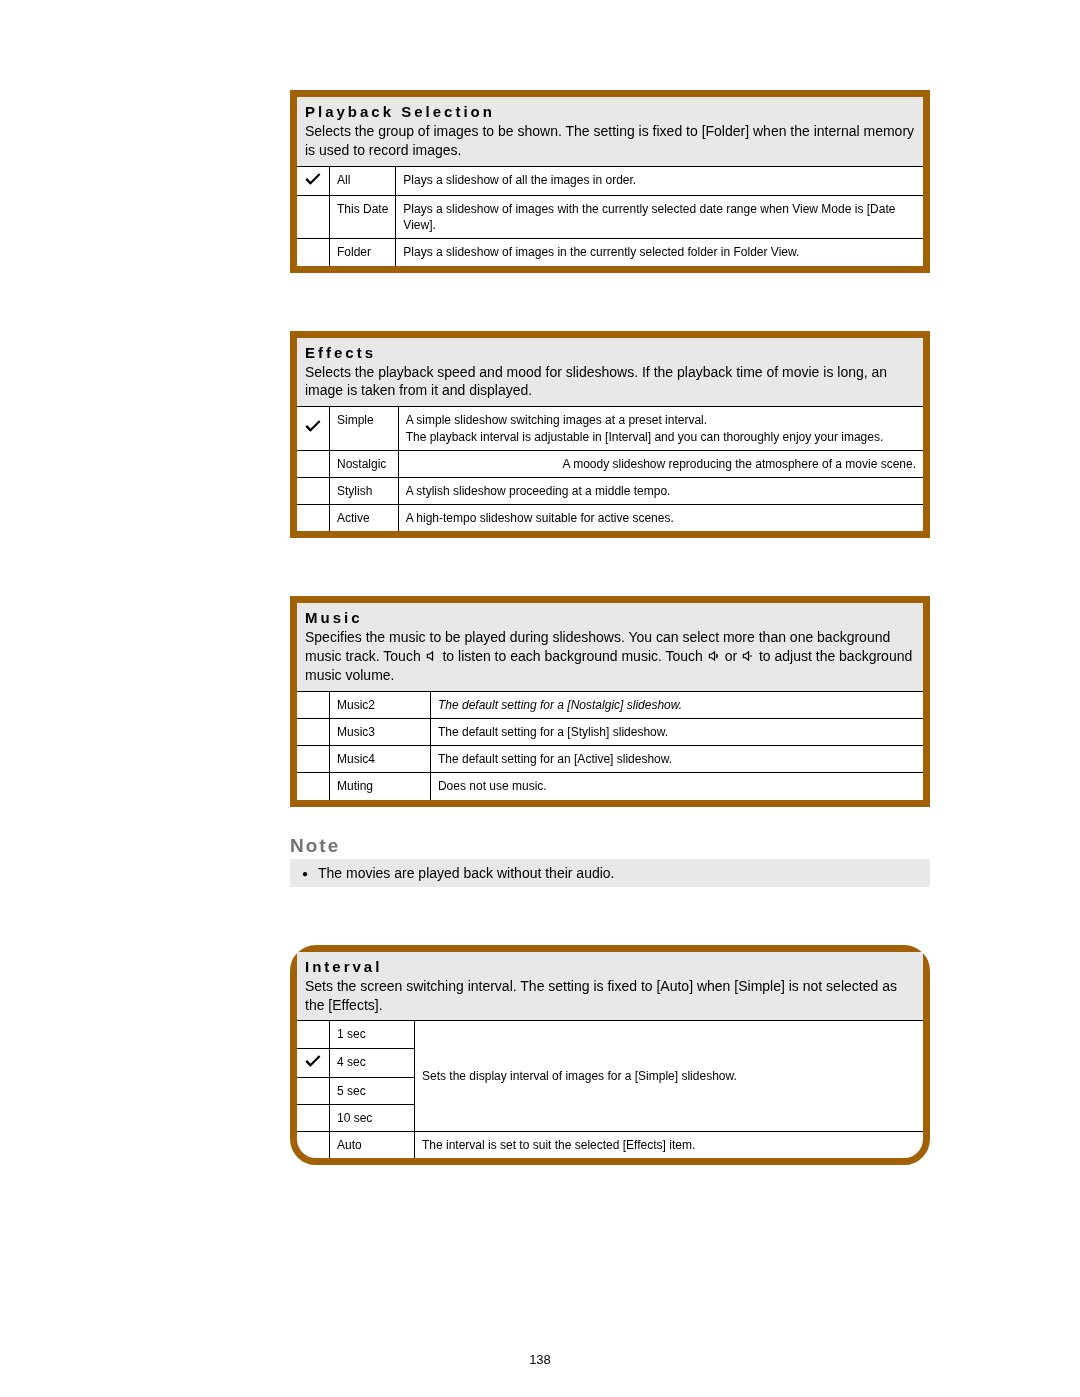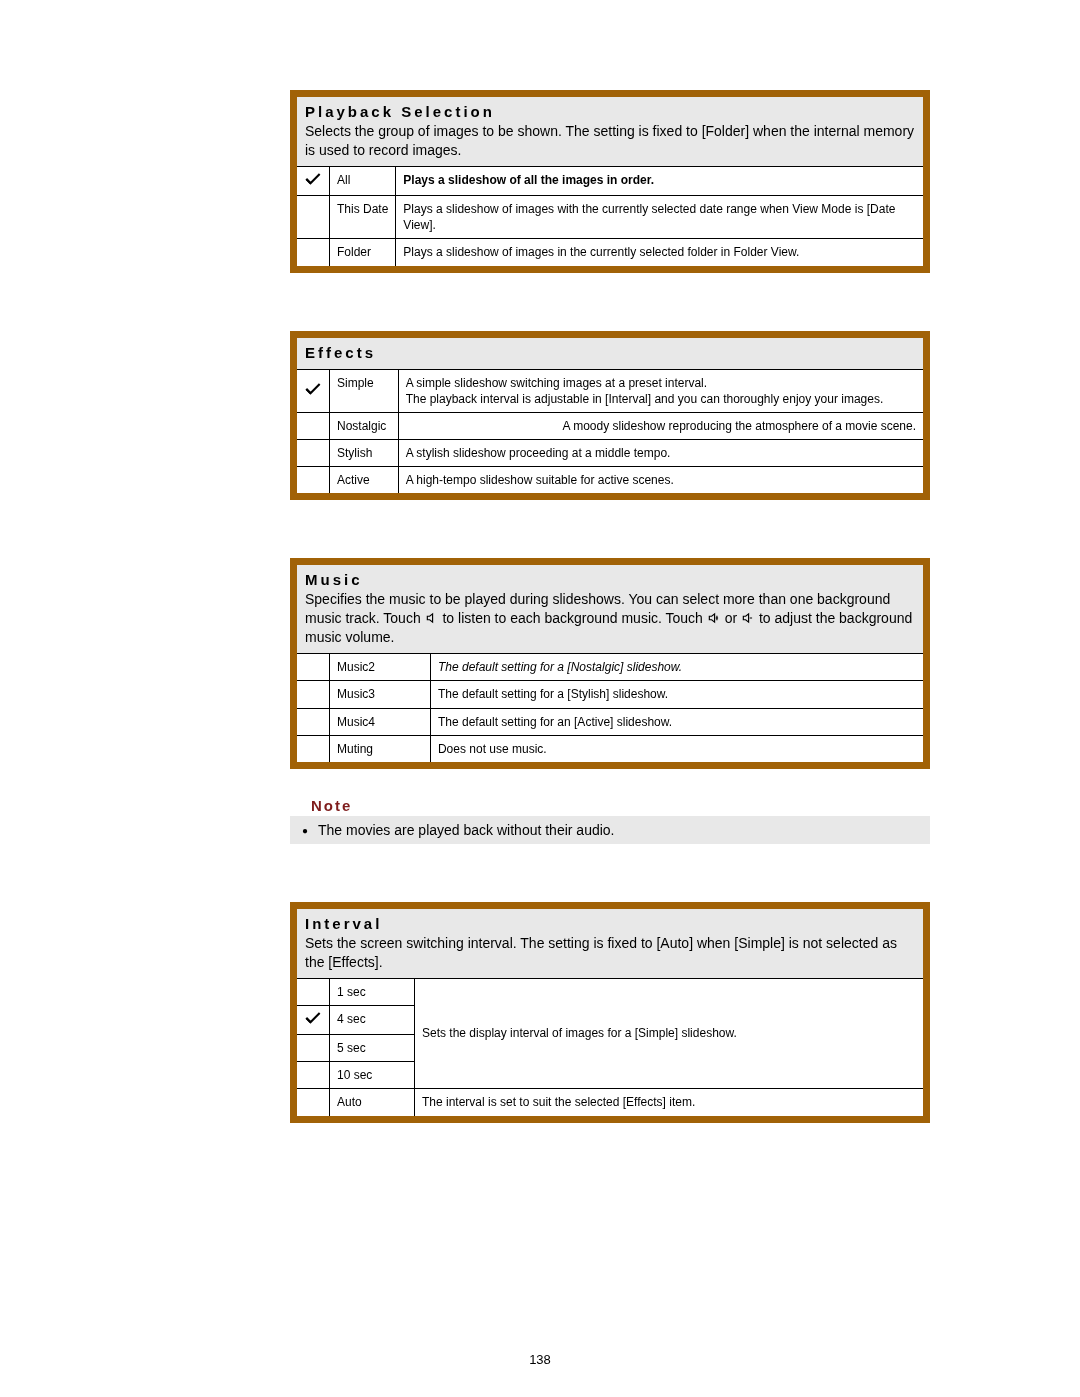--- a/index.html
+++ b/index.html
@@ -58,25 +58,25 @@
     padding: 2px;
   }
   table.opts td.name-col {
     width: auto;
     white-space: nowrap;
   }
   table.opts td:last-child { border-right: none; }
   table.opts tr:last-child td { border-bottom: none; }
   .check-icon svg { width: 20px; height: 20px; display: inline-block; }
   .note-title {
-    color: #7f1d1d;
+    color: #737373;
     font-weight: bold;
     letter-spacing: 2px;
-    font-size: 15px;
-    margin: -30px 0 2px 21px;
+    font-size: 19px;
+    margin: -30px 0 2px 0;
   }
   .note-box {
     background: #e8e8e8;
     padding: 6px 6px 6px 28px;
     margin-bottom: 58px;
     position: relative;
   }
   .note-box::before {
     content: "●";
     position: absolute;
@@ -108,39 +108,40 @@
       <span class="section-desc">Selects the group of images to be shown. The setting is fixed to [Folder] when the internal memory is used to record images.</span>
     </div>
     <table class="opts">
       <tbody id="playback-rows">
           <tr>
             <td class="check-col"><span class="check-icon"><svg viewBox="0 0 24 24">
                   <path fill="none" stroke="#000" stroke-width="2.5" d="M4 12l5 5L20 6"></path>
                   <path fill="none" stroke="#000" stroke-width="2.5" d="M4 12l5 5"></path>
                 </svg></span></td>
             <td class="name-col">All</td>
-            <td style="white-space: pre-line; font-weight: bold;">Plays a slideshow of all the images in order.</td>
+            <td style="white-space: pre-line;">Plays a slideshow of all the images in order.</td>
           </tr>
           <tr>
             <td class="check-col"></td>
             <td class="name-col">This Date</td>
             <td style="white-space: pre-line;">Plays a slideshow of images with the currently selected date range when View Mode is [Date View].</td>
           </tr>
           <tr>
             <td class="check-col"></td>
             <td class="name-col">Folder</td>
             <td style="white-space: pre-line;">Plays a slideshow of images in the currently selected folder in Folder View.</td>
           </tr>
         </tbody>
     </table>
   </div>
 
   <div class="section">
     <div class="section-header">
       <span class="section-title">Effects</span>
+      <span class="section-desc">Selects the playback speed and mood for slideshows. If the playback time of movie is long, an image is taken from it and displayed.</span>
     </div>
     <table class="opts">
       <tbody id="effects-rows">
           <tr>
             <td class="check-col"><span class="check-icon"><svg viewBox="0 0 24 24">
                   <path fill="none" stroke="#000" stroke-width="2.5" d="M4 12l5 5L20 6"></path>
                   <path fill="none" stroke="#000" stroke-width="2.5" d="M4 12l5 5"></path>
                 </svg></span></td>
             <td class="name-col">Simple</td>
             <td style="white-space: pre-line;">A simple slideshow switching images at a preset interval.
@@ -214,21 +215,21 @@
           </tr>
         </tbody>
     </table>
   </div>
 
   <div class="note-title">Note</div>
   <div class="note-box">
     <span>The movies are played back without their audio.</span>
   </div>
 
-  <div class="section" style="margin-bottom:12px;">
+  <div class="section" style="margin-bottom:12px;border-radius:26px;">
     <div class="section-header">
       <span class="section-title">Interval</span>
       <span class="section-desc">Sets the screen switching interval. The setting is fixed to [Auto] when [Simple] is not selected as the [Effects].</span>
     </div>
     <table class="opts">
       <tbody id="interval-rows">
           <tr>
             <td class="check-col"></td>
             <td class="name-col" style="width: 70px;">1 sec</td>
             <td rowspan="4" style="vertical-align: middle;">Sets the display interval of images for a [Simple] slideshow.</td>

